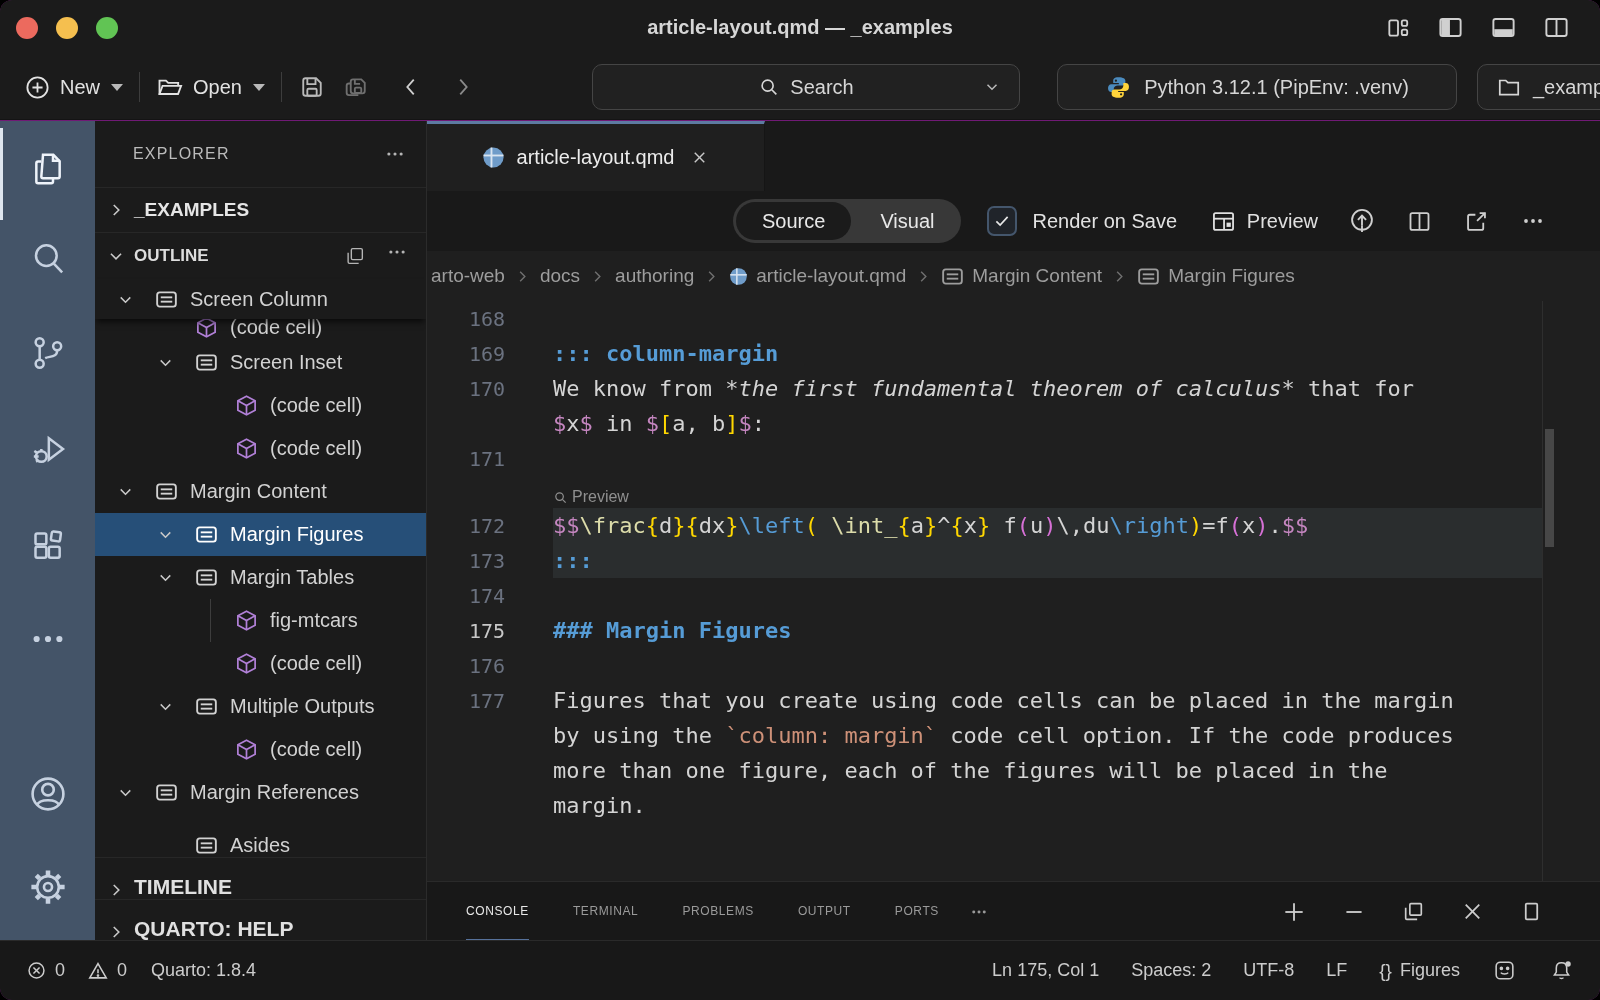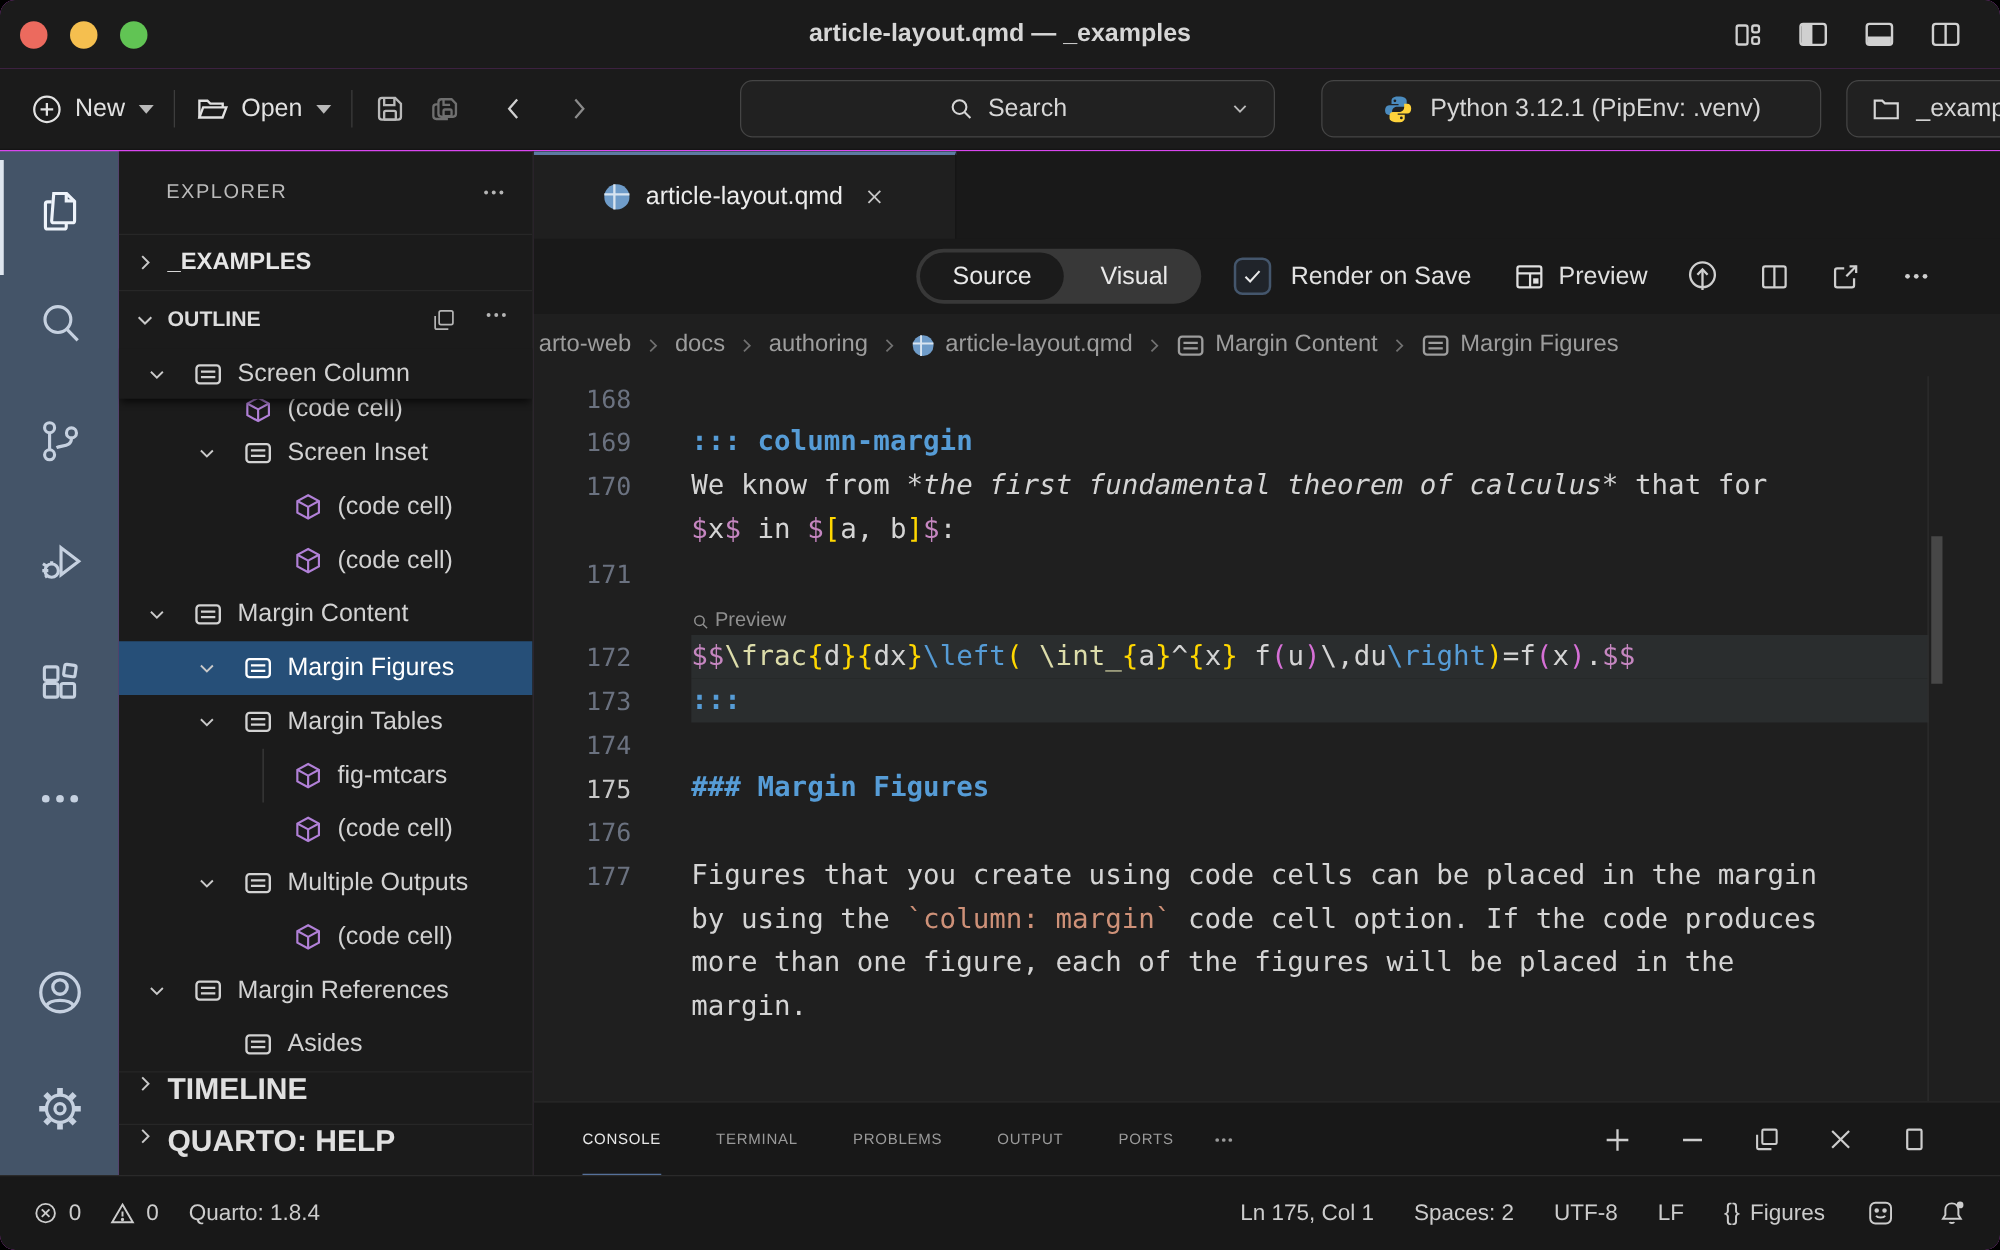--- a/index.html
+++ b/index.html
@@ -1,19 +1,19 @@
 <!DOCTYPE html>
 <html><head>
 <meta charset="utf-8">
 <style>
   * { margin:0; padding:0; box-sizing:border-box; }
   html,body { background:#000; width:1600px; height:1000px; overflow:hidden;
               font-family:"Liberation Sans", sans-serif; }
   svg { display:block; }
-  .window { position:relative; width:1600px; height:1000px; background:#d946ef;
+  .window { position:relative; width:1600px; height:1000px; background:#701a75;
             border-radius:12px; overflow:hidden; }
 
   
   .titlebar { position:relative; height:55px; background:#1b1b1b; }
   .lights { position:absolute; left:16px; top:17px; display:flex; gap:18px; }
   .light { width:22px; height:22px; border-radius:50%; }
   .light.r { background:#ec6a5e; } .light.y { background:#f5bf4f; } .light.g { background:#61c454; }
   .wtitle { position:absolute; left:0; right:0; top:0; height:55px; display:flex;
             align-items:center; justify-content:center; color:#d6d6d6; font-size:20px; font-weight:600; }
   .winctl { position:absolute; right:30px; top:0; height:55px; display:flex; align-items:center; gap:26px; color:#d0d0d0; }
@@ -59,22 +59,22 @@
   .trow { height:43px; display:flex; align-items:center; font-size:20px; color:#d2d2d2; position:relative; }
   .trow.sel { background:#264f78; color:#ffffff; }
   .trow.sticky { height:40px; background:#1b1b1b; position:relative; z-index:2;
                  box-shadow:0 5px 6px -2px rgba(0,0,0,.65); }
   .clipwrap { height:22px; overflow:hidden; }
   .clipwrap .trow { margin-top:-13px; }
   .tchev { width:44px; display:flex; justify-content:flex-start; padding-left:6px; color:#c9c9c9; flex:none; }
   .tico { width:33px; flex:none; display:flex; }
   .tlabel { margin-left:2px; white-space:nowrap; }
   .guide { position:absolute; left:115px; top:0; bottom:0; width:1px; background:#3d3d3d; }
-  .sb-bottom-row { height:42px; border-top:1px solid #272727; display:flex; align-items:flex-start;
-                   gap:9px; padding-left:12px; font-size:24px; font-weight:700; color:#e0e0e0; }
+  .sb-bottom-row { height:42px; border-top:1px solid #272727; display:flex; align-items:flex-end;
+                   gap:9px; padding-left:12px; font-size:21px; font-weight:700; color:#e0e0e0; }
 
   
   .editor { flex:1; position:relative; background:#1f1f1f; overflow:hidden; }
   .tabbar { height:70px; background:#191919; display:flex; }
   .tab { width:338px; background:#1f1f1f; border-top:3px solid #5d7ba2; border-right:1px solid #151515;
          display:flex; align-items:center; justify-content:center; gap:12px; }
   .tab-label { font-size:20px; color:#ececec; }
   .tab-close { color:#c8c8c8; margin-left:4px; }
 
   .edtoolbar { height:60px; background:#191919; display:flex; align-items:center; }
@@ -545,21 +545,21 @@
             </span>
             <span class="tico">
               <svg width="23" height="23" viewBox="0 0 16 16" fill="none" stroke="currentColor" stroke-width="1.3">
                 <rect x="1.5" y="3" width="13" height="10" rx="1.8"></rect>
                 <line x1="4" y1="6.5" x2="12" y2="6.5"></line>
                 <line x1="4" y1="9.5" x2="12" y2="9.5"></line>
               </svg>
             </span>
             <span class="tlabel">Margin References</span>
           </div>
-          <div class="trow" style="padding-left: 56px;">
+          <div class="trow" style="padding-left: 56px; align-items: flex-end;">
             <span class="tchev"></span>
             <span class="tico">
               <svg width="23" height="23" viewBox="0 0 16 16" fill="none" stroke="currentColor" stroke-width="1.3">
                 <rect x="1.5" y="3" width="13" height="10" rx="1.8"></rect>
                 <line x1="4" y1="6.5" x2="12" y2="6.5"></line>
                 <line x1="4" y1="9.5" x2="12" y2="9.5"></line>
               </svg>
             </span>
             <span class="tlabel">Asides</span>
           </div>

